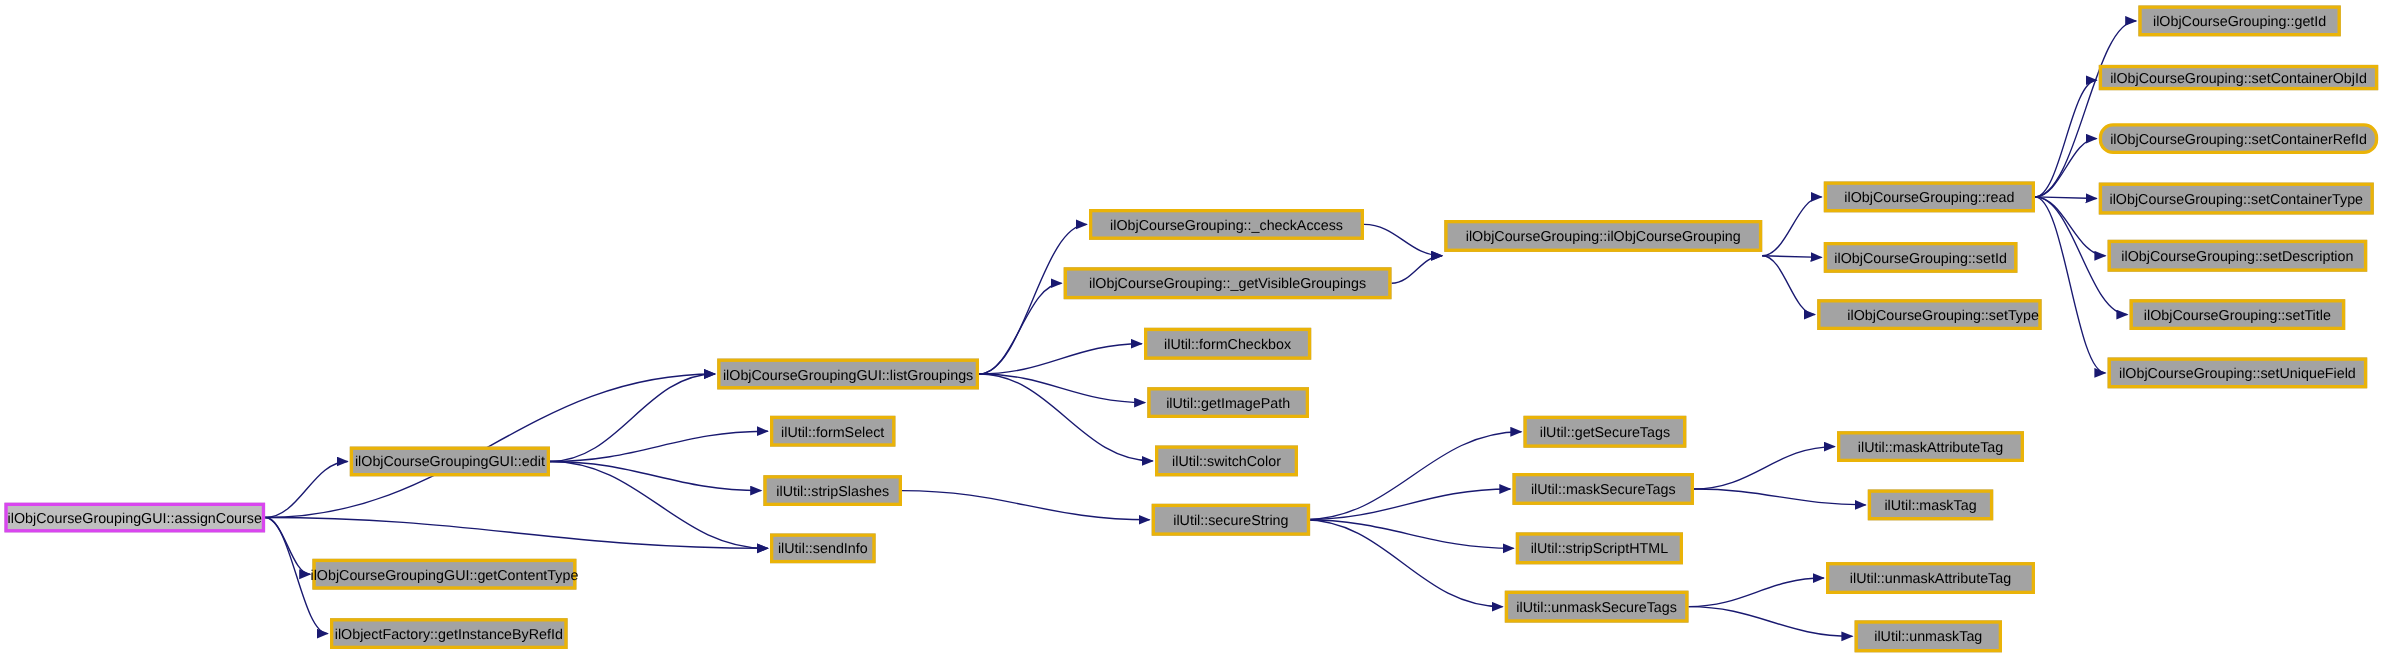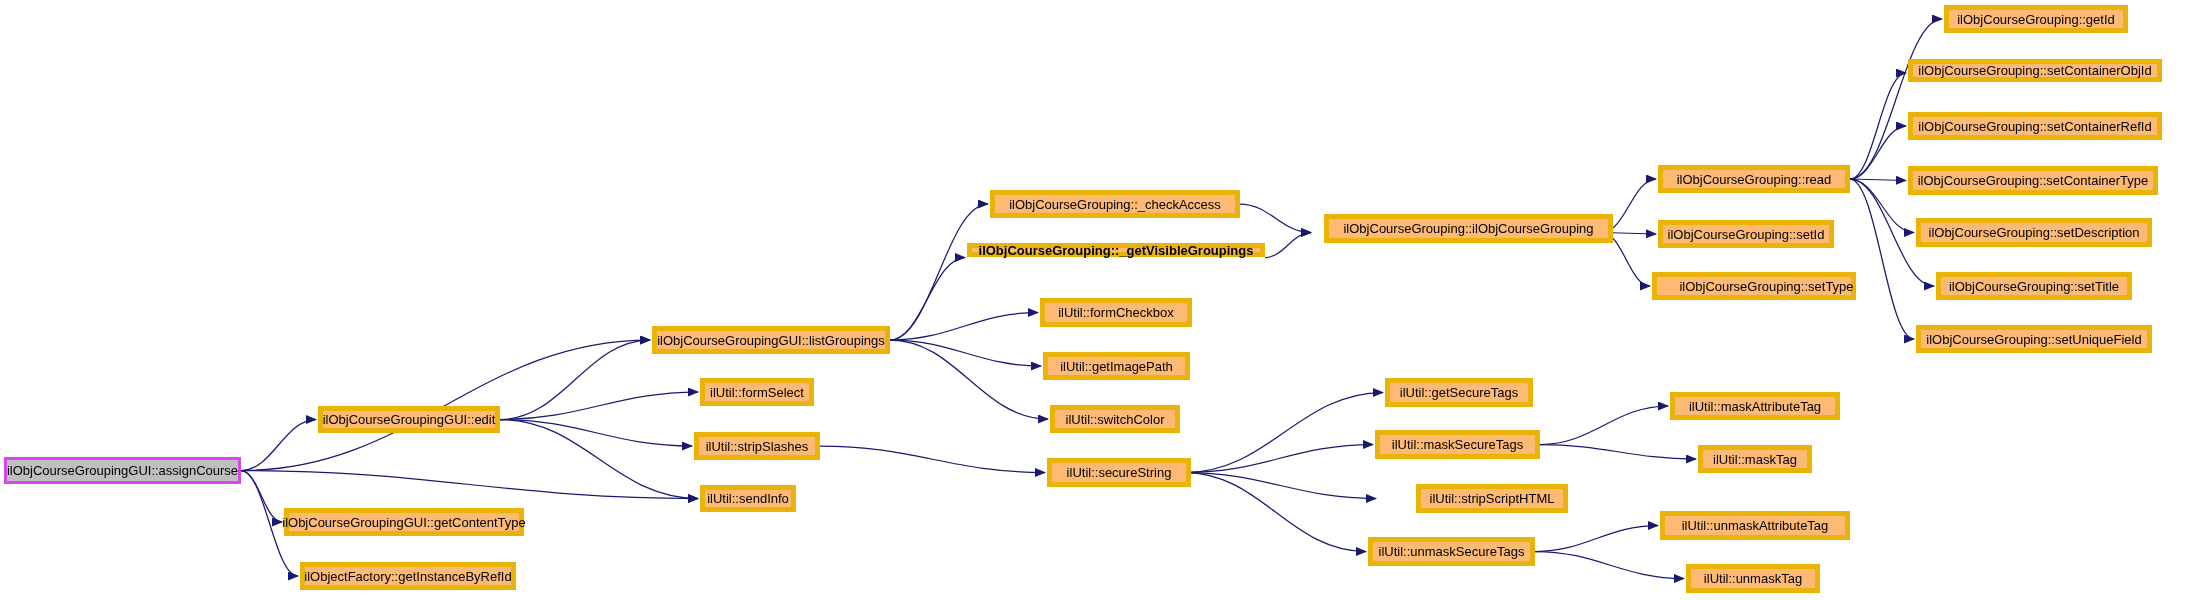--- a/index.html
+++ b/index.html
@@ -8,22 +8,22 @@
     width:2187px;height:600px;
     background:#ffffff;
     font-family:"Liberation Sans",sans-serif;
     overflow:hidden;
   }
   #edge-layer{position:absolute;left:0;top:0;width:2187px;height:600px;}
   .node{
     position:absolute;
     box-sizing:border-box;
     display:flex;align-items:center;justify-content:center;
-    background:#fdba74;
-    border:5px solid #eab308;
+    background:#a3a3a3;
+    border:3px solid #eab308;
     color:#000000;
     font-size:13px;
     line-height:1;
     white-space:nowrap;
     cursor:pointer;
   }
   .node.hl{
     background:#bfbfbf;
     border:3px solid #d946ef;
   }
@@ -76,37 +76,37 @@
     </svg>
     <div class="node hl" style="left: 4px; top: 457px; width: 237px; height: 27px;">ilObjCourseGroupingGUI::assignCourse</div>
     <div class="node" style="left: 318px; top: 406px; width: 182px; height: 27px;">ilObjCourseGroupingGUI::edit</div>
     <div class="node" style="left: 284px; top: 508px; width: 240px; height: 28px;">ilObjCourseGroupingGUI::getContentType</div>
     <div class="node" style="left: 300px; top: 562px; width: 216px; height: 28px;">ilObjectFactory::getInstanceByRefId</div>
     <div class="node" style="left: 652px; top: 326px; width: 238px; height: 28px;">ilObjCourseGroupingGUI::listGroupings</div>
     <div class="node" style="left: 700px; top: 378px; width: 114px; height: 28px;">ilUtil::formSelect</div>
     <div class="node" style="left: 694px; top: 432px; width: 126px; height: 28px;">ilUtil::stripSlashes</div>
     <div class="node" style="left: 700px; top: 485px; width: 96px; height: 27px;">ilUtil::sendInfo</div>
     <div class="node" style="left: 990px; top: 190px; width: 250px; height: 28px;">ilObjCourseGrouping::_checkAccess</div>
-    <div class="node" style="left: 967px; top: 243px; width: 298px; height: 14px; font-weight: bold;">ilObjCourseGrouping::_getVisibleGroupings</div>
+    <div class="node" style="left: 967px; top: 243px; width: 298px; height: 29px;">ilObjCourseGrouping::_getVisibleGroupings</div>
     <div class="node" style="left: 1040px; top: 298px; width: 152px; height: 29px;">ilUtil::formCheckbox</div>
     <div class="node" style="left: 1043px; top: 352px; width: 147px; height: 28px;">ilUtil::getImagePath</div>
     <div class="node" style="left: 1050px; top: 405px; width: 130px; height: 28px;">ilUtil::switchColor</div>
     <div class="node" style="left: 1047px; top: 458px; width: 144px; height: 29px;">ilUtil::secureString</div>
-    <div class="node" style="left: 1313px; top: 214px; width: 289px; height: 29px; margin-left: 11px;">ilObjCourseGrouping::ilObjCourseGrouping</div>
+    <div class="node" style="left: 1313px; top: 200px; width: 289px; height: 29px;">ilObjCourseGrouping::ilObjCourseGrouping</div>
     <div class="node" style="left: 1385px; top: 378px; width: 148px; height: 29px;">ilUtil::getSecureTags</div>
     <div class="node" style="left: 1375px; top: 430px; width: 165px; height: 29px;">ilUtil::maskSecureTags</div>
-    <div class="node" style="left: 1378px; top: 484px; width: 152px; height: 29px; margin-left: 38px;">ilUtil::stripScriptHTML</div>
+    <div class="node" style="left: 1378px; top: 484px; width: 152px; height: 29px;">ilUtil::stripScriptHTML</div>
     <div class="node" style="left: 1368px; top: 537px; width: 167px; height: 29px;">ilUtil::unmaskSecureTags</div>
     <div class="node" style="left: 1658px; top: 165px; width: 192px; height: 28px;">ilObjCourseGrouping::read</div>
     <div class="node" style="left: 1658px; top: 220px; width: 176px; height: 28px;">ilObjCourseGrouping::setId</div>
     <div class="node" style="left: 1652px; top: 272px; width: 204px; height: 28px; padding-left: 25px;">ilObjCourseGrouping::setType</div>
     <div class="node" style="left: 1670px; top: 392px; width: 170px; height: 28px;">ilUtil::maskAttributeTag</div>
     <div class="node" style="left: 1698px; top: 445px; width: 114px; height: 28px;">ilUtil::maskTag</div>
     <div class="node" style="left: 1660px; top: 511px; width: 190px; height: 29px;">ilUtil::unmaskAttributeTag</div>
     <div class="node" style="left: 1686px; top: 564px; width: 134px; height: 29px;">ilUtil::unmaskTag</div>
     <div class="node" style="left: 1944px; top: 5px; width: 184px; height: 28px;">ilObjCourseGrouping::getId</div>
     <div class="node" style="left: 1908px; top: 59px; width: 254px; height: 23px;">ilObjCourseGrouping::setContainerObjId</div>
-    <div class="node" style="left: 1908px; top: 112px; width: 254px; height: 28px;">ilObjCourseGrouping::setContainerRefId</div>
+    <div class="node" style="left: 1908px; top: 112px; width: 254px; height: 28px; border-radius: 13px;">ilObjCourseGrouping::setContainerRefId</div>
     <div class="node" style="left: 1908px; top: 166px; width: 250px; height: 29px;">ilObjCourseGrouping::setContainerType</div>
     <div class="node" style="left: 1916px; top: 218px; width: 236px; height: 29px;">ilObjCourseGrouping::setDescription</div>
     <div class="node" style="left: 1936px; top: 272px; width: 196px; height: 28px;">ilObjCourseGrouping::setTitle</div>
     <div class="node" style="left: 1916px; top: 325px; width: 236px; height: 28px;">ilObjCourseGrouping::setUniqueField</div>
   </div>
 
 </body></html>

